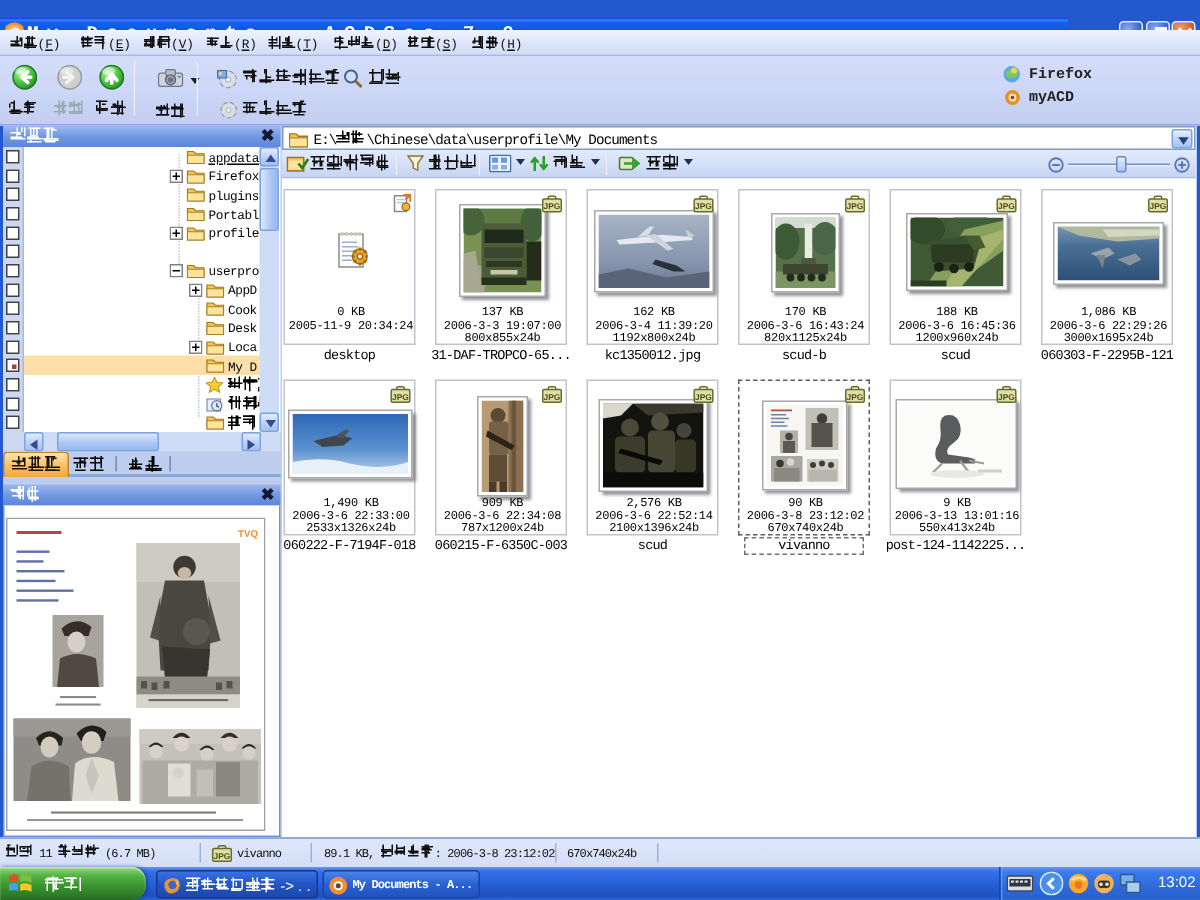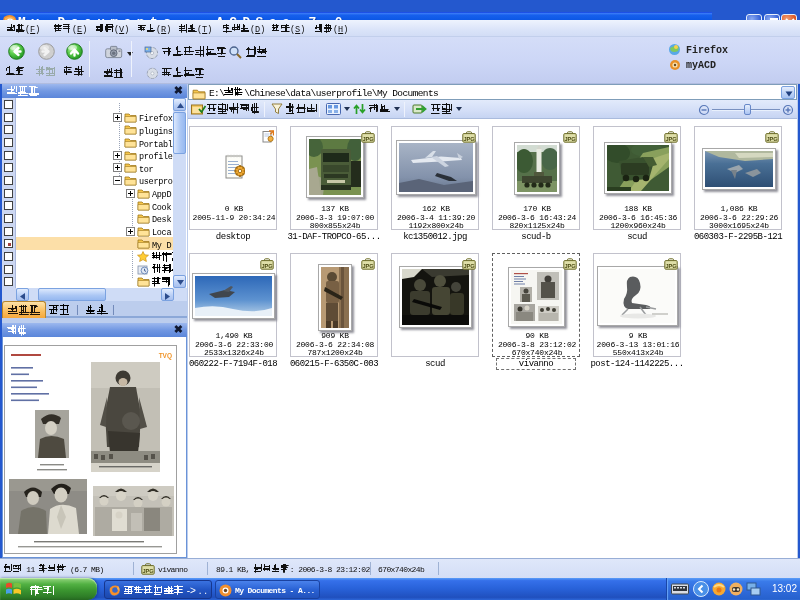--- a/index.html
+++ b/index.html
@@ -277,20 +277,27 @@
 <div class="ck" style="top:128.5px"></div>
 <div class="ck" style="top:141.2px">
           <span style="position:absolute;left:2.5px;top:2.5px;width:3px;height:3px;background:#a04040"></span>
         </div>
 <div class="ck" style="top:153.8px"></div>
 <div class="ck" style="top:166.5px"></div>
 <div class="ck" style="top:179.1px"></div>
 </div>
 <div class="abs" style="left:117px;top:5px;width:1px;height:76px;background-image:linear-gradient(180deg,#9aa4b8 1px,transparent 1px);background-size:1px 2px"></div>
 <div class="abs" style="left:130px;top:93px;width:1px;height:88px;background-image:linear-gradient(180deg,#9aa4b8 1px,transparent 1px);background-size:1px 2px"></div>
+<div class="trow" style="top:0.0px;">
+        <span style="position:absolute;left:108px;top:1px"><svg width="13" height="11" viewBox="0 0 13 11">
+            <path d="M1 2 L5 2 L6.5 3.5 L12 3.5 L12 10 L1 10 Z" fill="#f7c64a" stroke="#a07820" stroke-width="0.8"></path>
+            <path d="M1 4.5 L12 4.5 L12 10 L1 10 Z" fill="#ffe398" stroke="#a07820" stroke-width="0.6"></path>
+          </svg></span>
+        <span style="position:absolute;left:123px;top:1.5px;text-decoration:underline;"><span class="mono">appdata</span></span>
+      </div>
 <div class="trow" style="top:25.3px;">
         <span style="position:absolute;left:108px;top:1px"><svg width="13" height="11" viewBox="0 0 13 11">
             <path d="M1 2 L5 2 L6.5 3.5 L12 3.5 L12 10 L1 10 Z" fill="#f7c64a" stroke="#a07820" stroke-width="0.8"></path>
             <path d="M1 4.5 L12 4.5 L12 10 L1 10 Z" fill="#ffe398" stroke="#a07820" stroke-width="0.6"></path>
           </svg></span>
         <span style="position:absolute;left:123px;top:1.5px;"><span class="mono">plugins</span></span>
       </div>
 <div class="trow" style="top:12.7px;">
         <span style="position:absolute;left:97px;top:2px"><svg width="9" height="9" viewBox="0 0 9 9">
             <rect x="0.5" y="0.5" width="8" height="8" fill="#fff" stroke="#808080"></rect>
@@ -314,32 +321,20 @@
         <span style="position:absolute;left:97px;top:2px"><svg width="9" height="9" viewBox="0 0 9 9">
             <rect x="0.5" y="0.5" width="8" height="8" fill="#fff" stroke="#808080"></rect>
             <line x1="2" y1="4.5" x2="7" y2="4.5" stroke="#000"></line>
             <line x1="4.5" y1="2" x2="4.5" y2="7" stroke="#000"></line>
           </svg></span>
         <span style="position:absolute;left:108px;top:1px"><svg width="13" height="11" viewBox="0 0 13 11">
             <path d="M1 2 L5 2 L6.5 3.5 L12 3.5 L12 10 L1 10 Z" fill="#f7c64a" stroke="#a07820" stroke-width="0.8"></path>
             <path d="M1 4.5 L12 4.5 L12 10 L1 10 Z" fill="#ffe398" stroke="#a07820" stroke-width="0.6"></path>
           </svg></span>
         <span style="position:absolute;left:123px;top:1.5px;"><span class="mono">profiles</span></span>
-      </div>
-<div class="trow" style="top:63.2px;">
-        <span style="position:absolute;left:97px;top:2px"><svg width="9" height="9" viewBox="0 0 9 9">
-            <rect x="0.5" y="0.5" width="8" height="8" fill="#fff" stroke="#808080"></rect>
-            <line x1="2" y1="4.5" x2="7" y2="4.5" stroke="#000"></line>
-            <line x1="4.5" y1="2" x2="4.5" y2="7" stroke="#000"></line>
-          </svg></span>
-        <span style="position:absolute;left:108px;top:1px"><svg width="13" height="11" viewBox="0 0 13 11">
-            <path d="M1 2 L5 2 L6.5 3.5 L12 3.5 L12 10 L1 10 Z" fill="#f7c64a" stroke="#a07820" stroke-width="0.8"></path>
-            <path d="M1 4.5 L12 4.5 L12 10 L1 10 Z" fill="#ffe398" stroke="#a07820" stroke-width="0.6"></path>
-          </svg></span>
-        <span style="position:absolute;left:123px;top:1.5px;"><span class="mono">tor</span></span>
       </div>
 <div class="trow" style="top:75.9px;">
         <span style="position:absolute;left:97px;top:2px"><svg width="9" height="9" viewBox="0 0 9 9">
             <rect x="0.5" y="0.5" width="8" height="8" fill="#fff" stroke="#808080"></rect>
             <line x1="2" y1="4.5" x2="7" y2="4.5" stroke="#000"></line>
           </svg></span>
         <span style="position:absolute;left:108px;top:1px"><svg width="13" height="11" viewBox="0 0 13 11">
             <path d="M1 2 L5 2 L6.5 3.5 L12 3.5 L12 10 L1 10 Z" fill="#f7c64a" stroke="#a07820" stroke-width="0.8"></path>
             <path d="M1 4.5 L12 4.5 L12 10 L1 10 Z" fill="#ffe398" stroke="#a07820" stroke-width="0.6"></path>
           </svg></span>
@@ -793,20 +788,21 @@
             <rect x="30" y="18" width="18" height="28" rx="3" fill="#464634"></rect>
             <rect x="48" y="24" width="14" height="22" rx="3" fill="#383828"></rect>
             <path d="M12 30 L40 38 L38 41 L10 33 Z" fill="#0a0a08"></path>
             <rect y="46" width="67" height="10" fill="#0c0c0a"></rect>
           </svg></div>
         <span class="badge"><svg width="14" height="12" viewBox="0 0 14 12">
             <rect x="4.5" y="0.8" width="5" height="3" rx="1" fill="none" stroke="#6a6a20" stroke-width="1"></rect>
             <rect x="0.8" y="2.6" width="12.4" height="8.6" rx="1" fill="#dedea8" stroke="#6a6a28" stroke-width="1"></rect>
             <text x="7" y="9.6" font-family="Liberation Sans" font-size="5.6" font-weight="bold" fill="#4a4a12" text-anchor="middle">JPG</text>
           </svg></span>
+        <div class="cinfo" style="top:78px">2,576 KB<br>2006-3-6 22:52:14<br>2100x1396x24b</div>
       </div>
       <div class="clabel" style="left:197px;top:240px">scud</div>
 <div class="cell sel" style="left:304px;top:134px">
         <div class="frame" style="left:15px;top:13px;width:57px;height:60px"><svg width="51" height="54" viewBox="0 0 51 54" preserveAspectRatio="none">
             <rect width="51" height="54" fill="#f6f6f2"></rect>
             <rect x="3" y="3" width="14" height="1.2" fill="#b05048"></rect>
             <rect x="3" y="6" width="10" height="1" fill="#7080a8"></rect>
             <rect x="3" y="8.5" width="12" height="1" fill="#7080a8"></rect>
             <rect x="3" y="11" width="9" height="1" fill="#7080a8"></rect>
             <rect x="3" y="13.5" width="11" height="1" fill="#7080a8"></rect>

